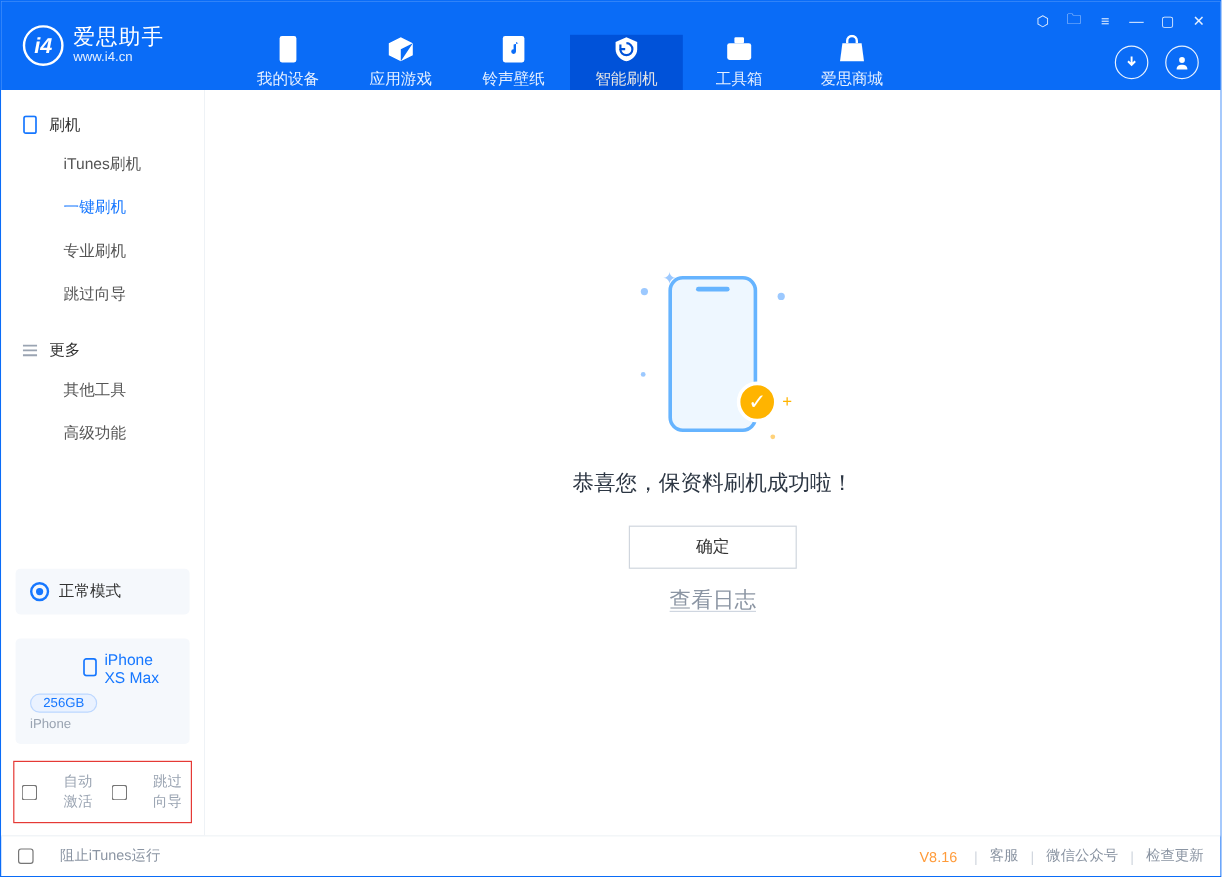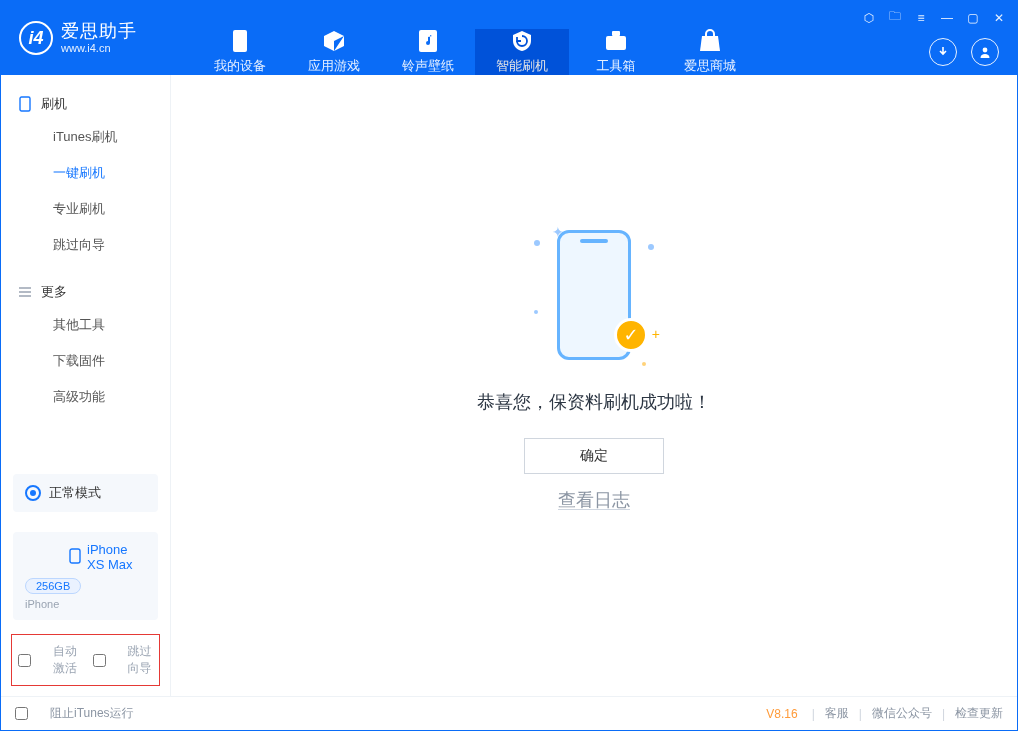--- a/index.html
+++ b/index.html
@@ -263,21 +263,20 @@
 
         <div class="nav-group-h" style="margin-top:14px;">
           <span class="gicon">
               <svg width="12" height="12" viewBox="0 0 12 12">
                 <path d="M0 2 H12 M0 6 H12 M0 10 H12" stroke="#9aa4b2" stroke-width="1.6"></path>
               </svg>
             </span>
           <span>更多</span>
         </div>
         <div class="nav-item">其他工具</div>
-        <div class="nav-item">下载固件</div>
         <div class="nav-item">高级功能</div>
       </div>
 
       <div class="mode-card">
         <span class="mode-dot"></span>
         <span>正常模式</span>
       </div>
 
       <div class="device-card">
         <div class="dname">

